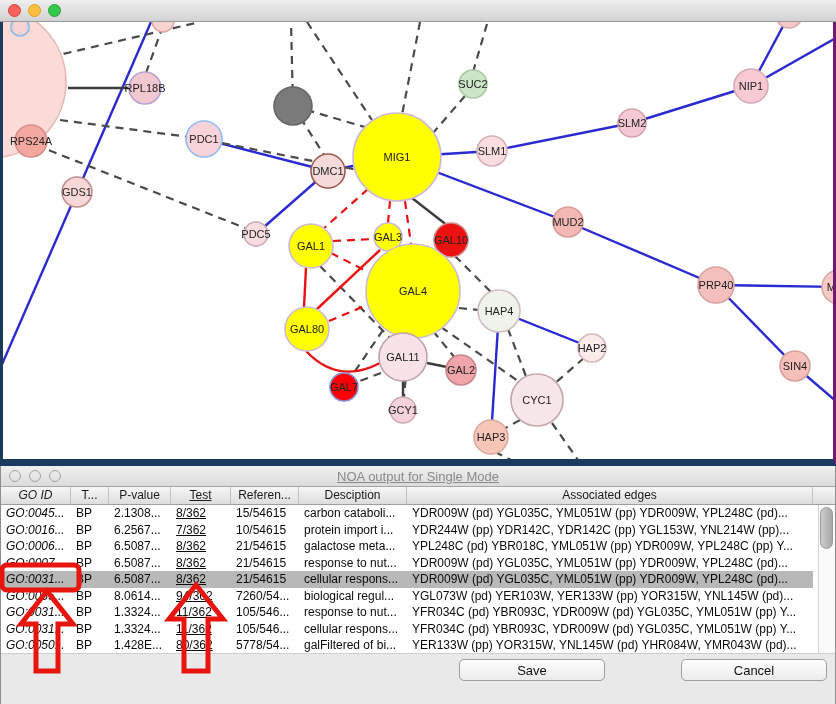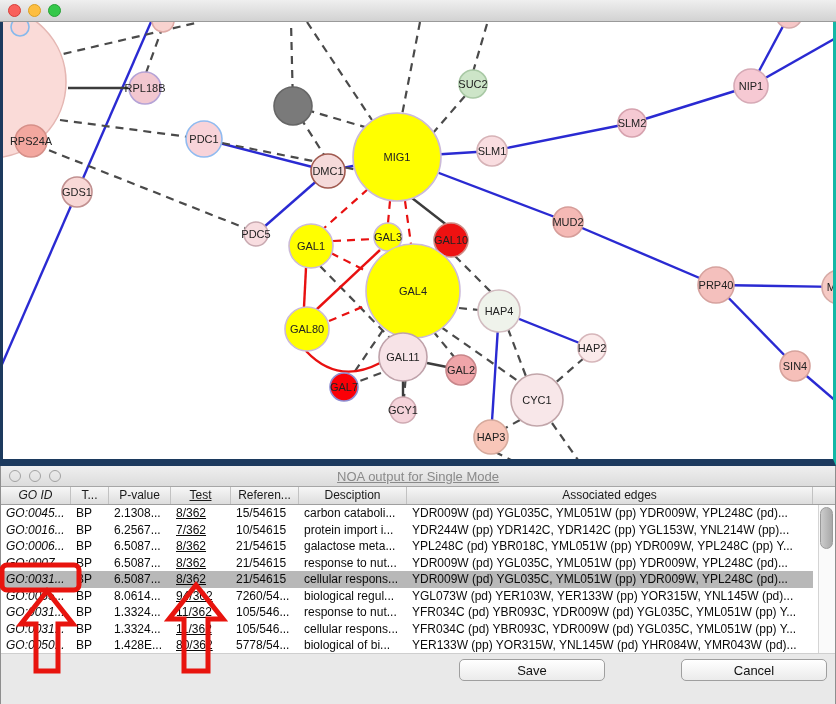--- a/index.html
+++ b/index.html
@@ -10,21 +10,21 @@
   .net-window{position:absolute;left:0;top:0;width:836px;height:466px;}
   .titlebar{position:absolute;left:0;top:0;width:836px;height:22px;
     background:linear-gradient(#efefef,#d2d2d2);border-bottom:1px solid #9a9a9a;
     display:flex;align-items:center;box-sizing:border-box;}
   .titlebar .title{position:absolute;left:0;right:0;text-align:center;font-size:13px;color:#3b3b3b;}
   .tl{width:13px;height:13px;border-radius:50%;box-sizing:border-box;flex:0 0 auto;}
   .tl.red{margin-left:8px;background:#f9615c;border:1px solid #d73f39;}
   .tl.yellow{margin-left:7px;background:#fdbe40;border:1px solid #dca023;}
   .tl.green{margin-left:7px;background:#35c84a;border:1px solid #26a136;}
   .net-canvas{position:absolute;left:0;top:22px;width:836px;height:444px;background:#fff;
-    box-sizing:border-box;border-left:3px solid #1c3a5e;border-right:3px solid #14b8a6;
+    box-sizing:border-box;border-left:3px solid #1c3a5e;border-right:3px solid #701a75;
     border-bottom:7px solid #1c3a5e;overflow:hidden;}
   #net{display:block;}
   .e-blue{stroke:#2a2ad2;stroke-width:2.4;fill:none;}
   .e-dd{stroke:#4a4a4a;stroke-width:2.2;stroke-dasharray:8 6;fill:none;}
   .e-ds{stroke:#3c3c3c;stroke-width:2.4;fill:none;}
   .e-r{stroke:#e81010;stroke-width:2.4;fill:none;}
   .e-rd{stroke:#e81010;stroke-width:2.2;stroke-dasharray:8 6;fill:none;}
   .nlabel{font-size:11px;fill:#222;text-anchor:middle;font-family:"Liberation Sans",sans-serif;}
 
   
@@ -288,21 +288,21 @@
         <span class="td w4">105/546...</span>
         <span class="td w5">cellular respons...</span>
         <span class="td w6">YFR034C (pd) YBR093C, YDR009W (pd) YGL035C, YML051W (pp) Y...</span>
       </div>
       <div class="trow">
         <span class="td w0">GO:0050...</span>
         <span class="td w1">BP</span>
         <span class="td w2">1.428E...</span>
         <span class="td w3">80/362</span>
         <span class="td w4">5778/54...</span>
-        <span class="td w5">biological of bi...</span>
+        <span class="td w5">galFiltered of bi...</span>
         <span class="td w6">YER133W (pp) YOR315W, YNL145W (pd) YHR084W, YMR043W (pd)...</span>
       </div>
       <div class="vscroll">
       <div class="vthumb"></div>
     </div>
   </div>
 
   <div class="noa-footer">
     <button class="btn save">Save</button>
     <button class="btn cancel">Cancel</button>

